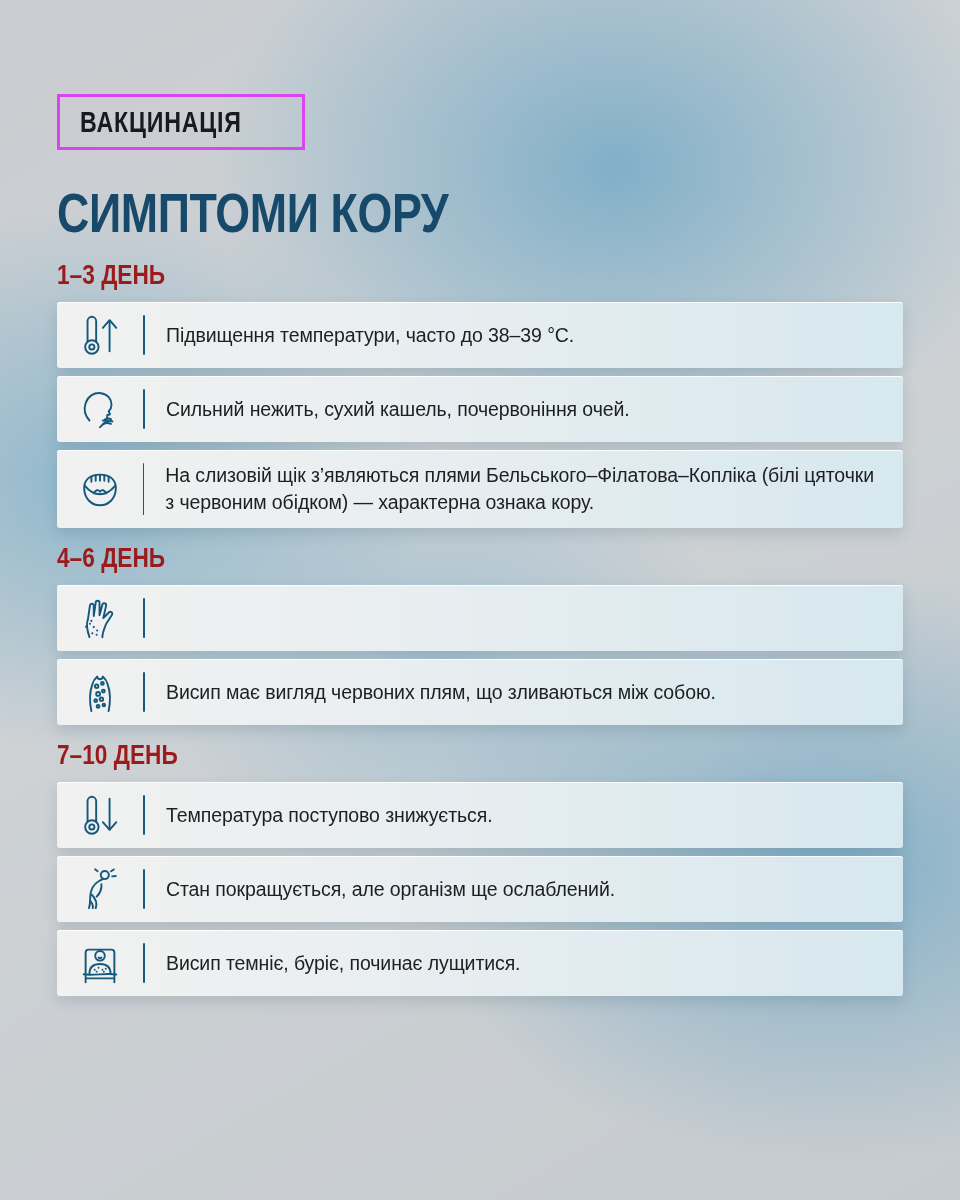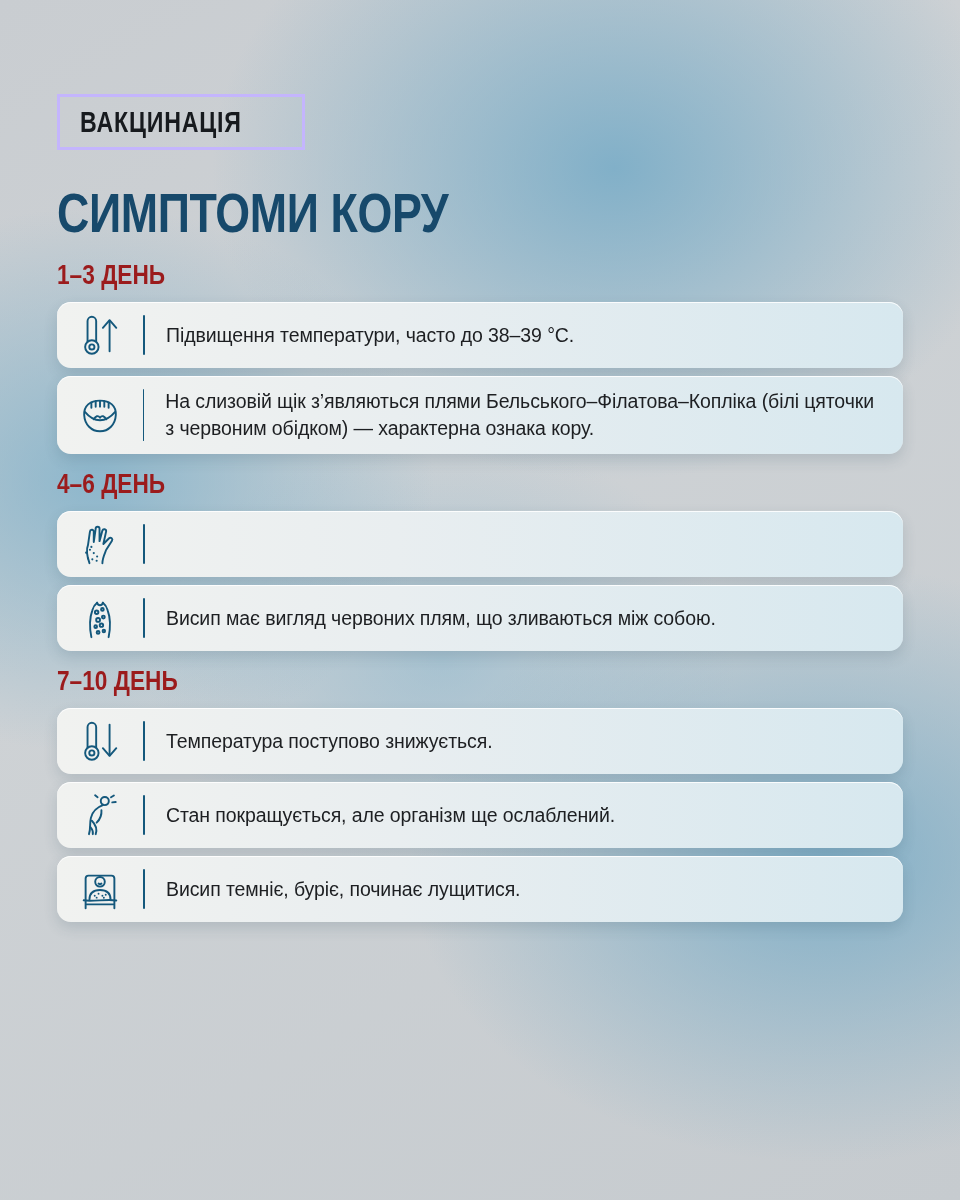--- a/index.html
+++ b/index.html
@@ -13,21 +13,21 @@
       radial-gradient(420px 320px at 46% 55%, rgba(130,180,206,.5), rgba(130,180,206,0) 70%),
       linear-gradient(150deg,#c9cdd1 0%,#ced2d5 40%,#c6cbcf 100%);
     overflow:hidden;
   }
   .page { width:960px; height:1200px; padding:75px 57px 0; }
 
   
   .header { display:flex; justify-content:space-between; align-items:flex-start; }
   .badge {
     margin-top:19px;
-    border:3px solid #c4b5fd;
+    border:3px solid #d946ef;
     padding:9px 20px 8px;
     display:inline-block;
   }
   .badge .cond {
     font-size:29px; font-weight:700; color:#171a1e; letter-spacing:1px;
     display:inline-block; transform:scaleX(.8); transform-origin:0 50%;
     white-space:nowrap;
   }
   .ministry { display:flex; align-items:flex-start; }
   .trident { margin-top:2px; }
@@ -55,21 +55,21 @@
     font-size:27px; font-weight:700; color:#9b1b1c; letter-spacing:0;
     transform:scaleX(.84); transform-origin:0 50%; white-space:nowrap;
   }
   .section:first-of-type .section-header { margin-top:27px; }
   .cards { display:flex; flex-direction:column; gap:8px; }
 
   .card {
     display:flex; align-items:center;
     min-height:66px;
     background:linear-gradient(90deg,#f1f2f0 0%,#e9eef0 40%,#d7e8ef 100%);
-    border-radius:14px;
+    border-radius:3px;
     box-shadow:0 6px 14px rgba(45,75,95,.16), inset 0 1px 0 rgba(255,255,255,.85);
   }
   .icon-box { width:86px; flex:0 0 86px; display:flex; justify-content:center; align-items:center; }
   .divider { width:2px; align-self:stretch; margin:13px 0; background:#14587c; border-radius:1px; }
   .card-text {
     padding:12px 18px 12px 21px;
     font-size:19.5px; color:#1d1f22; line-height:27px; letter-spacing:-.1px;
   }
   svg.glyph { stroke:#14587c; fill:none; stroke-width:2; stroke-linecap:round; stroke-linejoin:round; }
   svg.glyph .dot { fill:#14587c; stroke:none; }
@@ -98,20 +98,32 @@
             <circle cx="15.5" cy="36.5" r="7"></circle>
             <circle cx="15.5" cy="36.5" r="2.7"></circle>
             <path d="M34 41 V9"></path>
               <path d="M27 16.5 34 8.5 41 16.5"></path>
           </svg>
         </div>
         <div class="divider"></div>
         <div class="card-text">Підвищення температури, часто до 38–39 °С.</div>
       </div>
 
+      <div class="card">
+        <div class="icon-box">
+          <svg class="glyph" width="46" height="46" viewBox="0 0 48 48">
+            <path d="M13 36 C8.5 31 7 24 9 18 C11.5 10.5 18 6.5 25 7.5 C32 8.5 36 13.5 36 19.5 C36 22.5 35 24.5 33 26.5 L34.5 29.5 31.5 30.5 31.5 33.5 C31.5 35.5 29.5 36.5 27 36"></path>
+            <path d="M24 43 C26.5 39.5 31 37.5 35.5 39.5"></path>
+            <path d="M27 40 C29.5 37 33.5 35.5 37 37"></path>
+            <path d="M29 35 C31 33.8 33.5 33.6 35.5 34.6"></path>
+          </svg>
+        </div>
+        <div class="divider"></div>
+        <div class="card-text">Сильний нежить, сухий кашель, почервоніння очей.</div>
+      </div>
 
       <div class="card">
         <div class="icon-box">
           <svg class="glyph" width="46" height="46" viewBox="0 0 48 48">
             <path d="M24 9 C34.5 9 41 14.5 40.5 24 C40 34 33 41 24 41 C15 41 8 34 7.5 24 C7 14.5 13.5 9 24 9 Z"></path>
             <path d="M15 10.8 V16.5"></path>
               <path d="M19.5 9.6 V15.5"></path>
               <path d="M24 9.4 V15.3"></path>
               <path d="M28.5 9.6 V15.5"></path>
               <path d="M33 10.8 V16.5"></path>

